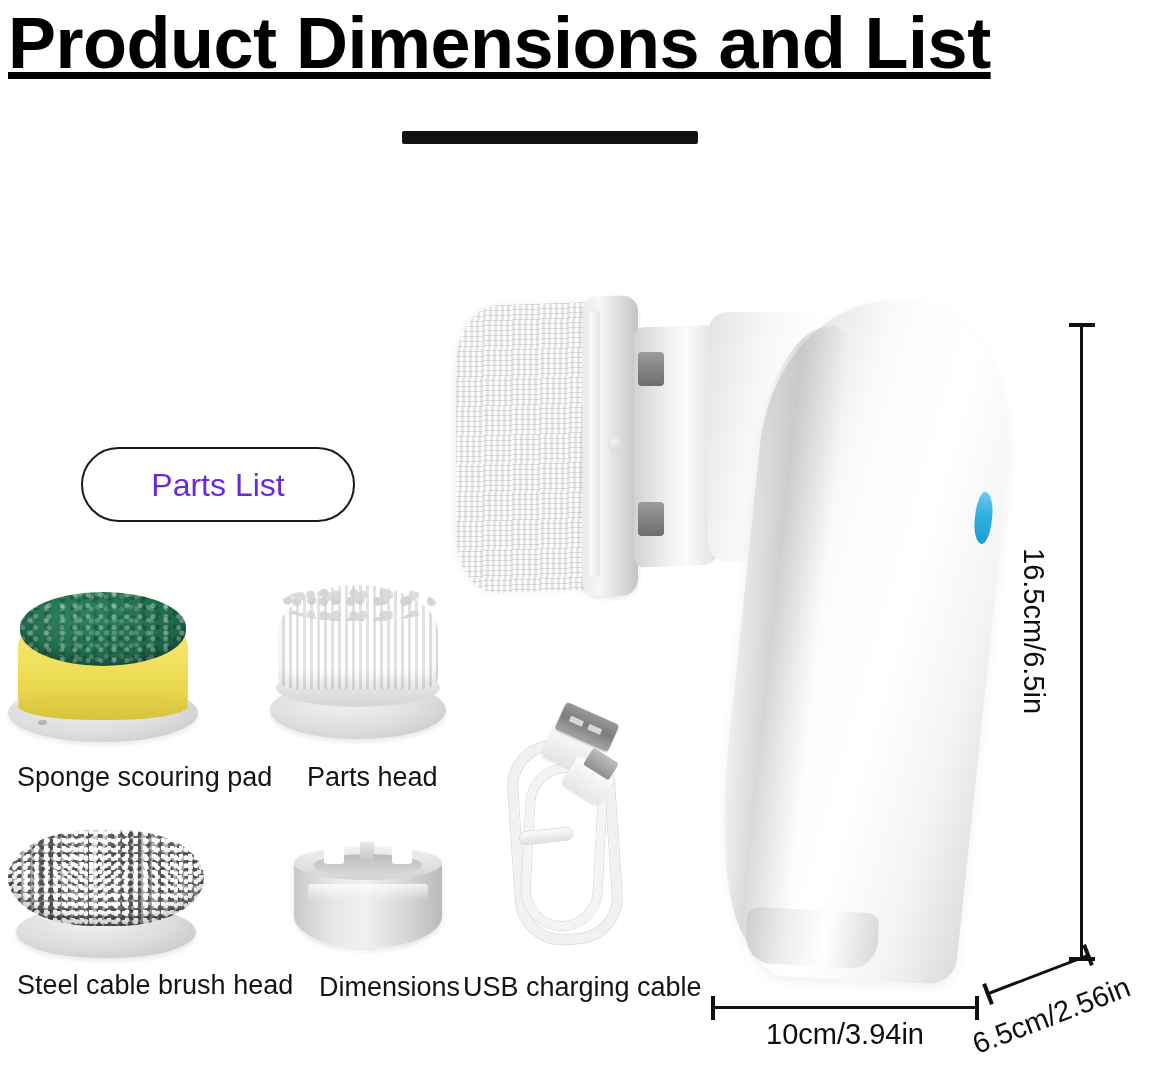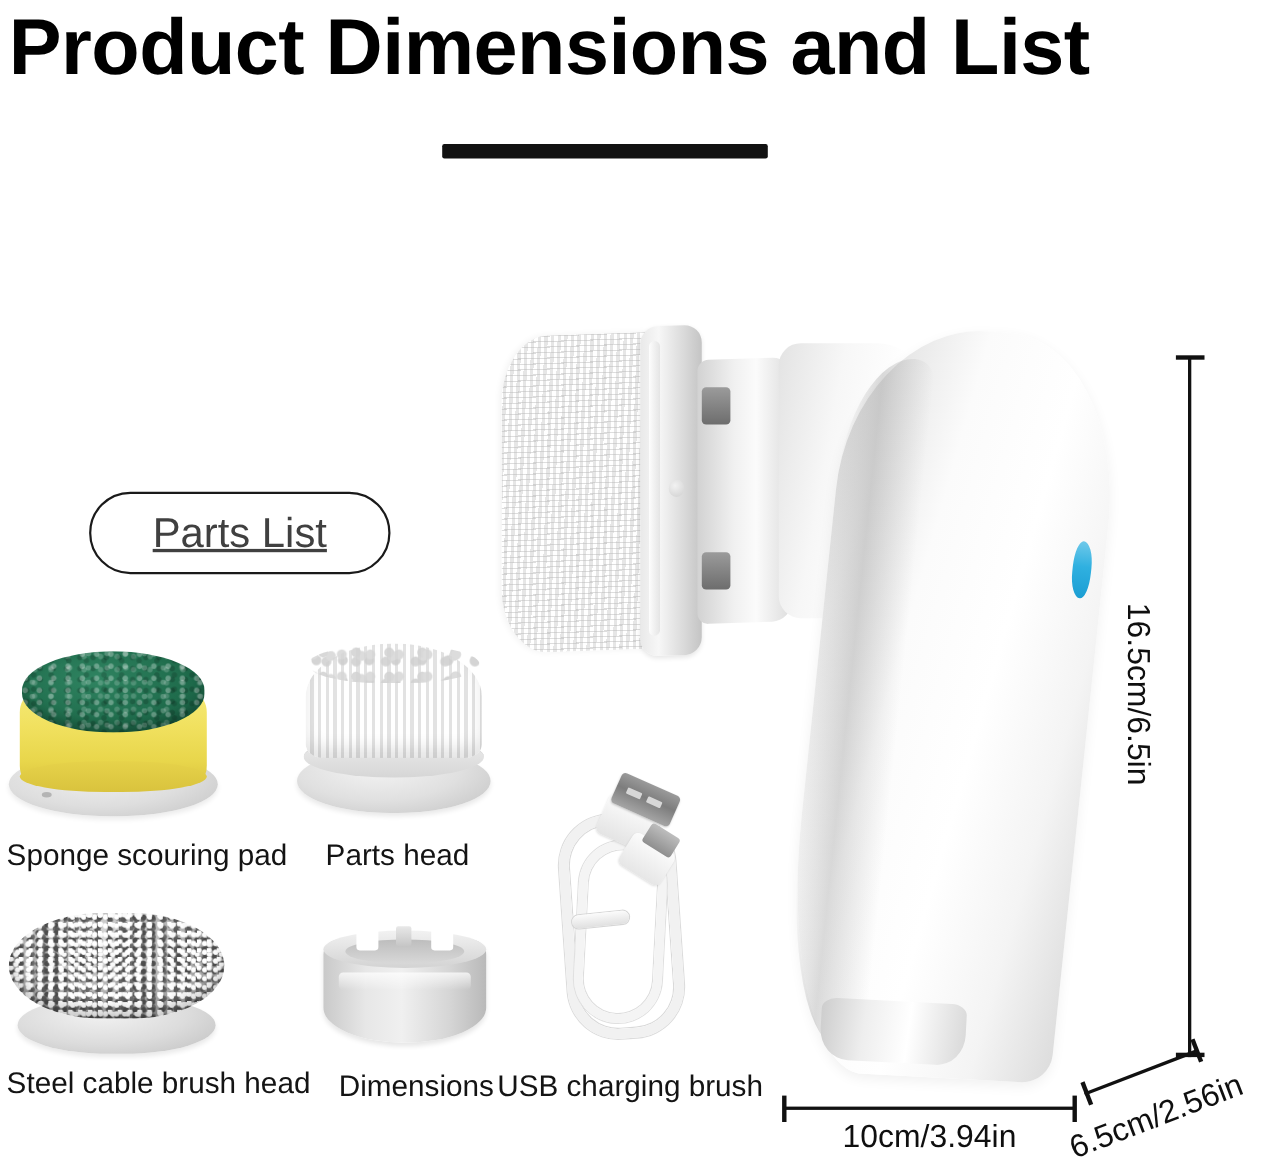--- a/index.html
+++ b/index.html
@@ -22,20 +22,21 @@
     position: absolute;
     left: 8px;
     top: 2px;
     width: 1135px;
     font-size: 72px;
     line-height: 82px;
     font-weight: bold;
     letter-spacing: -0.5px;
     color: #000000;
     white-space: nowrap;
+    text-decoration: underline;
   }
   .title-rule {
     position: absolute;
     left: 402px;
     top: 131px;
     width: 296px;
     height: 13px;
     background: #111111;
     border-radius: 2px;
   }
@@ -48,41 +49,41 @@
     width: 270px;
     height: 71px;
     border: 2px solid #1a1a1a;
     border-radius: 38px;
     background: #ffffff;
     display: flex;
     align-items: center;
     justify-content: center;
   }
   .parts-pill span {
-    font-size: 38px;
+    font-size: 32px;
     line-height: 40px;
-    color: #404040;
-    text-decoration: underline;
+    color: #6d28d9;
   }
 
   
   .part {
     position: absolute;
   }
   .part-art {
     position: relative;
     width: 100%;
     height: 100%;
   }
   .part-label {
     position: absolute;
     font-size: 27px;
     line-height: 30px;
     color: #141414;
     white-space: nowrap;
+    margin-left: 11px;
   }
 
   
   #part-sponge { left: 8px; top: 592px; width: 190px; height: 150px; }
   .sponge-base {
     position: absolute; left: 0; top: 92px; width: 190px; height: 58px;
     border-radius: 50%/52%;
     background: radial-gradient(ellipse at 42% 30%, #f2f2f2 0%, #dedede 55%, #c3c3c3 100%);
     box-shadow: 0 3px 5px rgba(0,0,0,.08);
   }
@@ -509,21 +510,21 @@
   <div class="part-art">
     <div class="cable-loop"></div>
     <div class="cable-loop2"></div>
     <div class="cable-tie"></div>
     <div class="usb-a-shell"></div>
     <div class="usb-a"></div>
     <div class="usb-micro-shell"></div>
     <div class="usb-micro"></div>
   </div>
 </div>
-<div class="part-label" id="label-cable">USB charging brush</div>
+<div class="part-label" id="label-cable">USB charging cable</div>
 
 <div id="product">
   <div class="brush-bristles"></div>
   <div class="brush-plate"></div>
   <div class="brush-plate-ridge"></div>
   <div class="collar"></div>
   <div class="collar-clip top"></div>
   <div class="collar-clip bot"></div>
   <div class="handle-neck"></div>
   <div class="handle-body"></div>

